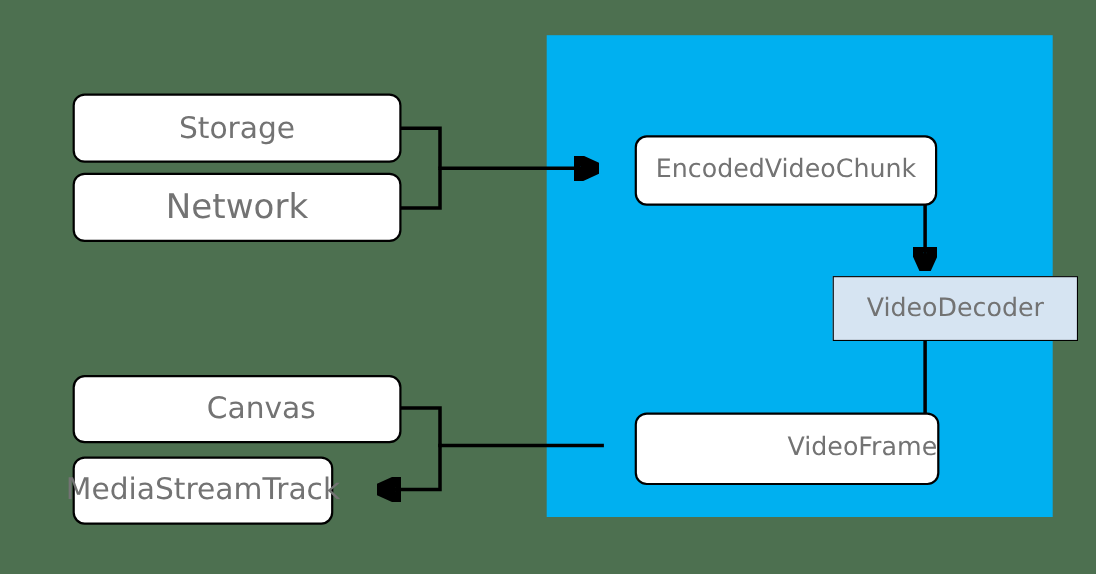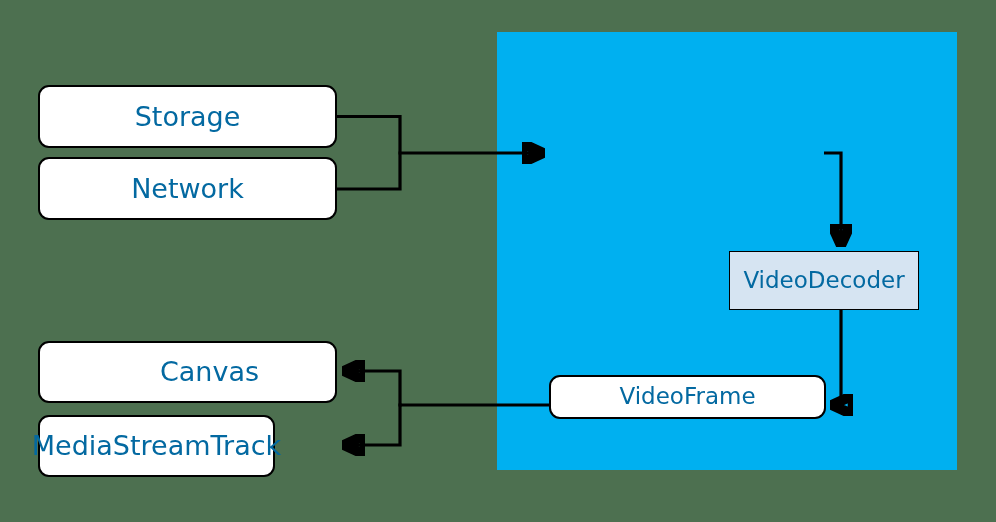--- a/index.html
+++ b/index.html
@@ -27,41 +27,42 @@
   }
   .node {
     position: absolute;
     box-sizing: border-box;
     display: flex;
     align-items: center;
     justify-content: center;
     background: #ffffff;
     border: 2px solid #000000;
     border-radius: 11px;
-    color: #0369a1;
+    color: #737373;
     text-align: center;
     line-height: 1.1;
     white-space: nowrap;
+    margin-left: 28px;
   }
   .node.sharp {
     border-radius: 0;
     border-width: 1.6px;
   }
   .node-label {
     display: block;
   }
   
   #node-storage   { left: 38px;  top: 85px;  width: 299px; height: 63px;  font-size: 27px; }
-  #node-network   { left: 38px;  top: 157px; width: 299px; height: 63px;  font-size: 27px; }
+  #node-network   { left: 38px;  top: 157px; width: 299px; height: 63px;  font-size: 31px; }
   #node-canvas    { left: 38px;  top: 341px; width: 299px; height: 62px;  font-size: 27px; padding-left: 44px; }
   #node-mediastreamtrack { left: 38px; top: 415px; width: 237px; height: 62px; font-size: 27px; }
   
   #node-encodedvideochunk { left: 549px; top: 123px; width: 275px; height: 64px; font-size: 23px; }
-  #node-videodecoder { left: 729px; top: 251px; width: 190px; height: 59px; font-size: 23px; }
-  #node-videoframe   { left: 549px; top: 375px; width: 277px; height: 44px; font-size: 23px; }
+  #node-videodecoder { left: 729px; top: 251px; width: 223px; height: 59px; font-size: 23px; }
+  #node-videoframe   { left: 549px; top: 375px; width: 277px; height: 66px; font-size: 23px; justify-content: flex-end; }
 
   svg.edges {
     position: absolute;
     left: 0;
     top: 0;
     width: 996px;
     height: 522px;
     pointer-events: none;
     overflow: visible;
   }
@@ -110,20 +111,23 @@
   </div>
 
   <div class="node" id="node-canvas">
     <span class="node-label">Canvas</span>
   </div>
 
   <div class="node" id="node-mediastreamtrack">
     <span class="node-label">MediaStreamTrack</span>
   </div>
 
+  <div class="node" id="node-encodedvideochunk">
+    <span class="node-label">EncodedVideoChunk</span>
+  </div>
 
   <div class="node sharp" id="node-videodecoder" style="background:#d6e4f2;">
     <span class="node-label">VideoDecoder</span>
   </div>
 
   <div class="node" id="node-videoframe">
     <span class="node-label">VideoFrame</span>
   </div>
 
 </div>

